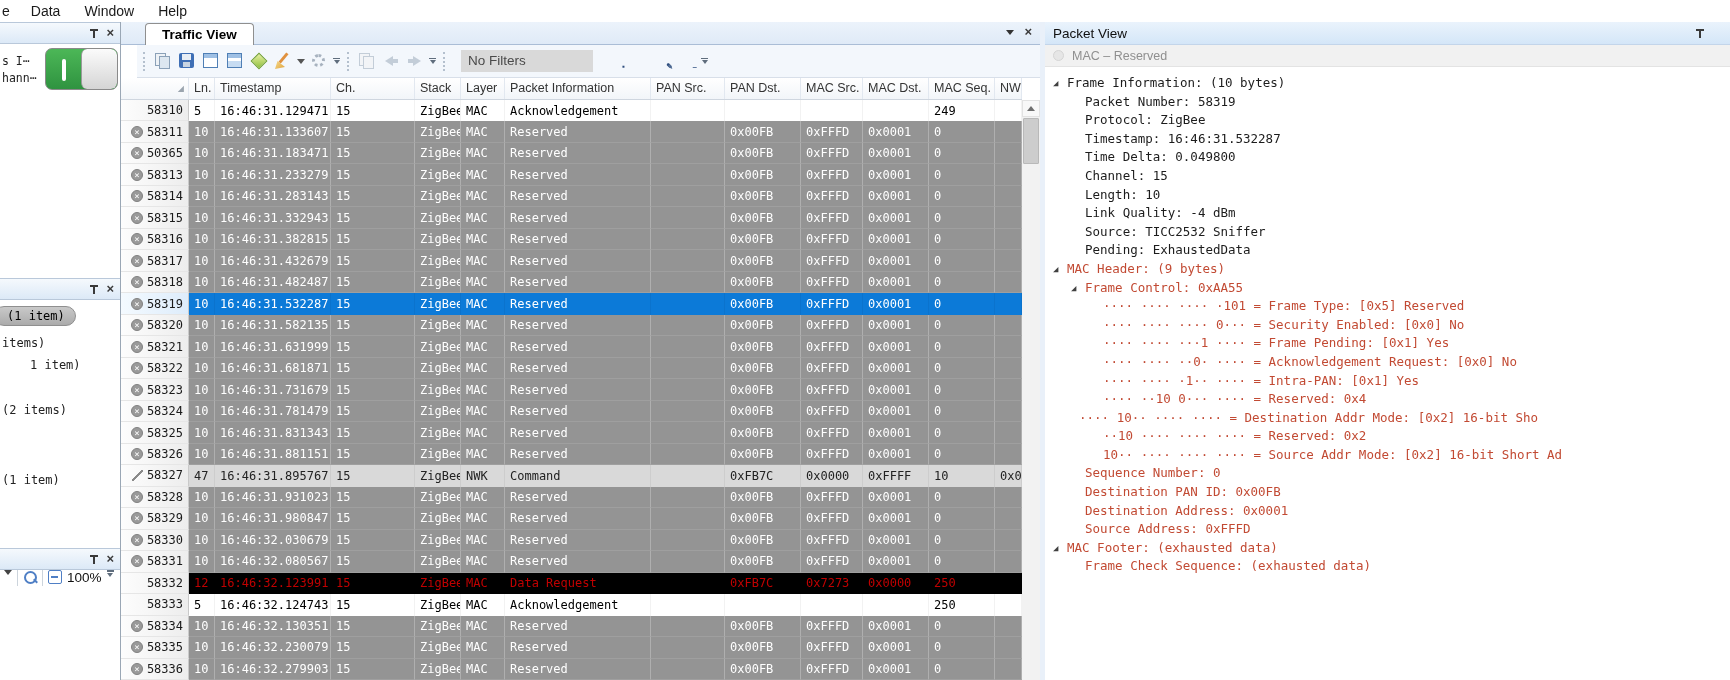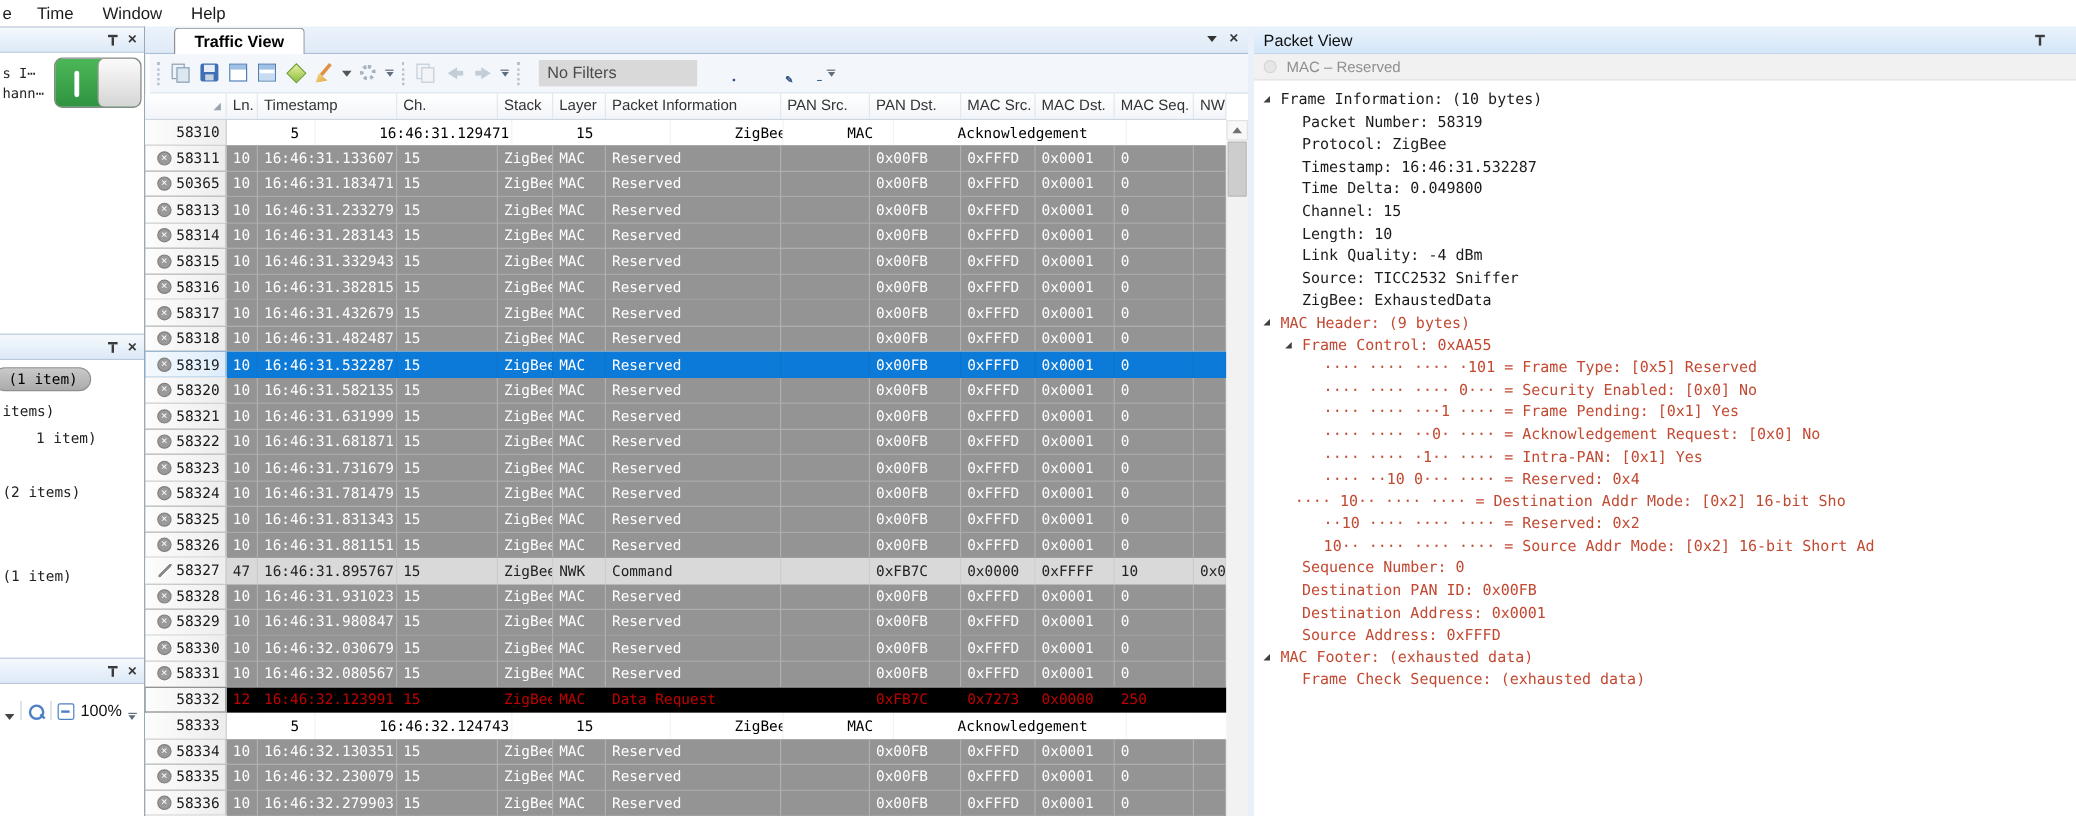--- a/index.html
+++ b/index.html
@@ -30,21 +30,21 @@
     background:linear-gradient(#4cb757,#2f9340); overflow:hidden; }
   #toggle .ibar { position:absolute; left:16px; top:10px; width:4px; height:22px; background:#fff; border-radius:2px; }
   #toggle .knob { position:absolute; right:0; top:0; width:36px; height:40px;
     background:linear-gradient(#fbfbfb,#d5d5d5); border-left:1px solid #9a9a9a; border-radius:6px; }
   .frag { position:absolute; left:2px; font-size:11.5px; color:#222; white-space:nowrap;text-align:right; }
 
   .pill { position:absolute; left:-6px; padding:2px 10px 2px 12px; background:linear-gradient(#c9c9c9,#ababab);
     border:1px solid #8f8f8f; border-radius:10px; font-size:12px; color:#000; white-space:nowrap; }
 
   #p3toolbar { position:absolute; left:0; top:548px; width:120px; height:30px;
-    display:flex; align-items:flex-end; gap:5px; padding-left:4px; }
+    display:flex; align-items:flex-start; gap:5px; padding-left:4px; }
   .tsep { width:1px; height:16px; background:#ccd4dc; }
   .caret-sm { width:0; height:0; border-left:4px solid transparent; border-right:4px solid transparent;
     border-top:5px solid #444; }
   .mag { position:relative; width:14px; height:14px; }
   .mag::before { content:""; position:absolute; left:1px; top:1px; width:9px; height:9px;
     border:2px solid #4f7fc5; border-radius:50%; }
   .mag::after { content:""; position:absolute; left:10px; top:10px; width:5px; height:2px;
     background:#4f7fc5; transform:rotate(45deg); }
   .minusbox { width:14px; height:14px; border:1.5px solid #4f7fc5; border-radius:2px; position:relative; background:#fff; }
   .minusbox::after { content:""; position:absolute; left:2px; top:5px; width:7px; height:2px; background:#4f7fc5; }
@@ -57,21 +57,21 @@
   
   #main { position:absolute; left:121px; top:22px; width:919px; height:658px; }
   #tabbar { position:absolute; left:0; top:0; width:919px; height:23px;
     background:linear-gradient(#ecf3fb,#dfeaf7); border-bottom:1px solid #aabdd6; }
   #tab { position:absolute; left:24px; top:1px; height:22px; padding:0 16px;
     background:#fff; border:1px solid #8f8f8f; border-bottom:none; border-radius:4px 4px 0 0;
     font-size:13.5px; font-weight:bold; line-height:21px; color:#000; }
   #tabctrl { position:absolute; right:8px; top:4px; display:flex; gap:10px; align-items:center; }
   .tab-dd { width:0; height:0; border-left:4px solid transparent; border-right:4px solid transparent; border-top:5px solid #333; }
 
-  #toolbar { position:absolute; left:4px; top:23px; width:919px; height:33px;
+  #toolbar { position:absolute; left:16px; top:23px; width:919px; height:33px;
     background:#f3f7fc; border-bottom:1px solid #d8dfe9; display:flex; align-items:center; gap:4px; padding-left:3px; }
   .grip { width:3px; height:19px; border-left:2px dotted #b4c0ce; margin:0 3px; }
   .tico { width:20px; height:20px; position:relative; flex:0 0 auto; }
   .pg  { position:absolute; width:11px; height:13px; background:#eef2f6; border:1px solid #8ba1b8; }
   .pg1 { left:2px; top:2px; } .pg2 { left:6px; top:5px; background:#dde7f0; }
   .pg.dis { border-color:#c3cdd8; background:#f2f4f7; }
   .save { position:absolute; left:2px; top:2px; width:15px; height:15px; background:#3f6fb5; border-radius:2px; }
   .save::before { content:""; position:absolute; left:3px; top:1px; width:9px; height:6px; background:#e8eef5; }
   .save::after { content:""; position:absolute; left:4px; top:9px; width:7px; height:5px; background:#c8d4e2; }
   .panel-ico { position:absolute; left:2px; top:2px; width:15px; height:15px; background:#fff; border:1px solid #4f7fb5; }
@@ -110,21 +110,21 @@
   .trow { flex:1 0 auto; display:flex; overflow:hidden; }
   .gutter { width:68px; flex:0 0 68px; background:linear-gradient(90deg,#fdfdfd,#ededed);
     border-right:1px solid #c9c9c9; border-bottom:1px solid #e6e6e6; display:flex; align-items:center;
     justify-content:flex-end; gap:4px; padding-right:5px; color:#1a1a1a; }
   .cell { padding-left:5px; border-right:1px solid rgba(0,0,0,0.05); white-space:nowrap; overflow:hidden;
     display:flex; align-items:center; }
   .c-ln{width:26px;flex:0 0 26px;} .c-ts{width:116px;flex:0 0 116px;} .c-ch{width:84px;flex:0 0 84px;}
   .c-stack{width:46px;flex:0 0 46px;} .c-layer{width:44px;flex:0 0 44px;} .c-info{width:146px;flex:0 0 146px;}
   .c-psrc{width:74px;flex:0 0 74px;} .c-pdst{width:76px;flex:0 0 76px;} .c-msrc{width:62px;flex:0 0 62px;}
   .c-mdst{width:66px;flex:0 0 66px;} .c-seq{width:66px;flex:0 0 66px;} .c-nw{flex:1 1 auto;}
-  .r-normal { background:#fff; color:#000;gap:48px; }
+  .r-normal { background:#fff; color:#000; }
   .r-gray { background:#949494; color:#fff; }
   .r-gray .cell { border-right:1px solid rgba(255,255,255,0.25); border-bottom:1px solid rgba(255,255,255,0.10); }
   .r-sel { background:#0c7ad8; color:#fff; }
   .r-sel .gutter { background:linear-gradient(90deg,#f4faff,#ddecfb); }
   .r-cmd { background:#d9d9d9; color:#222; }
   .r-red { background:#000000; color:#c00000; }
   .err-ico { width:12px; height:12px; border-radius:50%; background:#9a9a9a; border:1px solid #818181;
     color:#fff; font-size:9px; line-height:10px; text-align:center; flex:0 0 12px; }
   .sig-ico { width:11px; height:11px; flex:0 0 11px;
     background:linear-gradient(135deg,transparent 42%,#8a8a8a 42%,#8a8a8a 58%,transparent 58%); }
@@ -156,21 +156,21 @@
   .tl { height:18.6px; line-height:18.6px; display:flex; align-items:center; white-space:pre; overflow:hidden; }
   .tk { color:#1c1c1c; } .trd { color:#c24a33; }
   .exp { width:14px; flex:0 0 14px; font-size:9px; color:#404040; }
   .exp-sp { width:14px; flex:0 0 14px; }
 </style>
 </head>
 <body>
 
 <div id="menubar">
   <span class="mi">e</span>
-  <span class="mi">Time</span>
+  <span class="mi">Data</span>
   <span class="mi">Window</span>
   <span class="mi">Help</span>
 </div>
 
 <div id="sidebar">
   <div class="sp-head" style="top:0;">
     <span class="pin"></span>
     <span class="xico">×</span>
   </div>
   <span class="frag mono" style="top:32px;">s I⋯</span>
@@ -787,21 +787,21 @@
   <div id="tree">
       <div class="tl tk" style="padding-left: 8px;"><span class="exp">◢</span><span>Frame Information: (10 bytes)</span></div>
       <div class="tl tk" style="padding-left: 26px;"><span class="exp-sp"></span><span>Packet Number: 58319</span></div>
       <div class="tl tk" style="padding-left: 26px;"><span class="exp-sp"></span><span>Protocol: ZigBee</span></div>
       <div class="tl tk" style="padding-left: 26px;"><span class="exp-sp"></span><span>Timestamp: 16:46:31.532287</span></div>
       <div class="tl tk" style="padding-left: 26px;"><span class="exp-sp"></span><span>Time Delta: 0.049800</span></div>
       <div class="tl tk" style="padding-left: 26px;"><span class="exp-sp"></span><span>Channel: 15</span></div>
       <div class="tl tk" style="padding-left: 26px;"><span class="exp-sp"></span><span>Length: 10</span></div>
       <div class="tl tk" style="padding-left: 26px;"><span class="exp-sp"></span><span>Link Quality: -4 dBm</span></div>
       <div class="tl tk" style="padding-left: 26px;"><span class="exp-sp"></span><span>Source: TICC2532 Sniffer</span></div>
-      <div class="tl tk" style="padding-left: 26px;"><span class="exp-sp"></span><span>ZigBee: ExhaustedData</span></div>
+      <div class="tl tk" style="padding-left: 26px;"><span class="exp-sp"></span><span>Pending: ExhaustedData</span></div>
       <div class="tl trd" style="padding-left: 8px;"><span class="exp">◢</span><span>MAC Header: (9 bytes)</span></div>
       <div class="tl trd" style="padding-left: 26px;"><span class="exp">◢</span><span>Frame Control: 0xAA55</span></div>
       <div class="tl trd" style="padding-left: 44px;"><span class="exp-sp"></span><span>···· ···· ···· ·101 = Frame Type: [0x5] Reserved</span></div>
       <div class="tl trd" style="padding-left: 44px;"><span class="exp-sp"></span><span>···· ···· ···· 0··· = Security Enabled: [0x0] No</span></div>
       <div class="tl trd" style="padding-left: 44px;"><span class="exp-sp"></span><span>···· ···· ···1 ···· = Frame Pending: [0x1] Yes</span></div>
       <div class="tl trd" style="padding-left: 44px;"><span class="exp-sp"></span><span>···· ···· ··0· ···· = Acknowledgement Request: [0x0] No</span></div>
       <div class="tl trd" style="padding-left: 44px;"><span class="exp-sp"></span><span>···· ···· ·1·· ···· = Intra-PAN: [0x1] Yes</span></div>
       <div class="tl trd" style="padding-left: 44px;"><span class="exp-sp"></span><span>···· ··10 0··· ···· = Reserved: 0x4</span></div>
       <div class="tl trd" style="padding-left: 20px;"><span class="exp-sp"></span><span>···· 10·· ···· ···· = Destination Addr Mode: [0x2] 16-bit Sho</span></div>
       <div class="tl trd" style="padding-left: 44px;"><span class="exp-sp"></span><span>··10 ···· ···· ···· = Reserved: 0x2</span></div>

